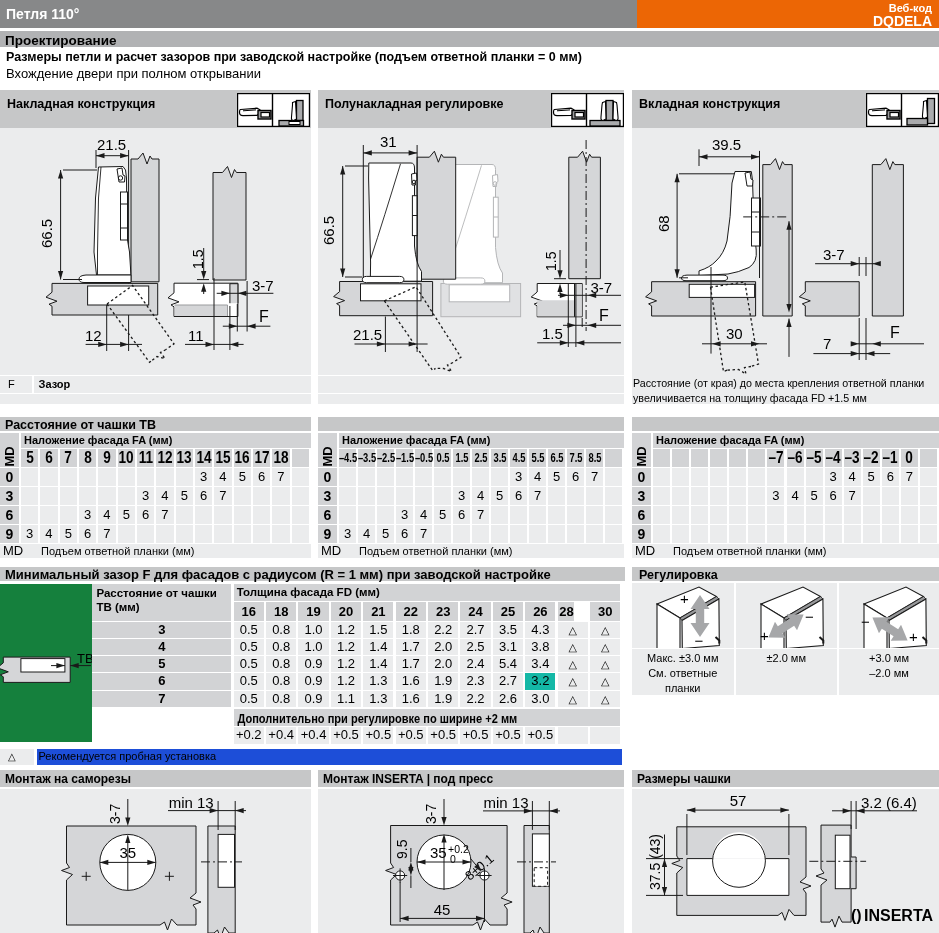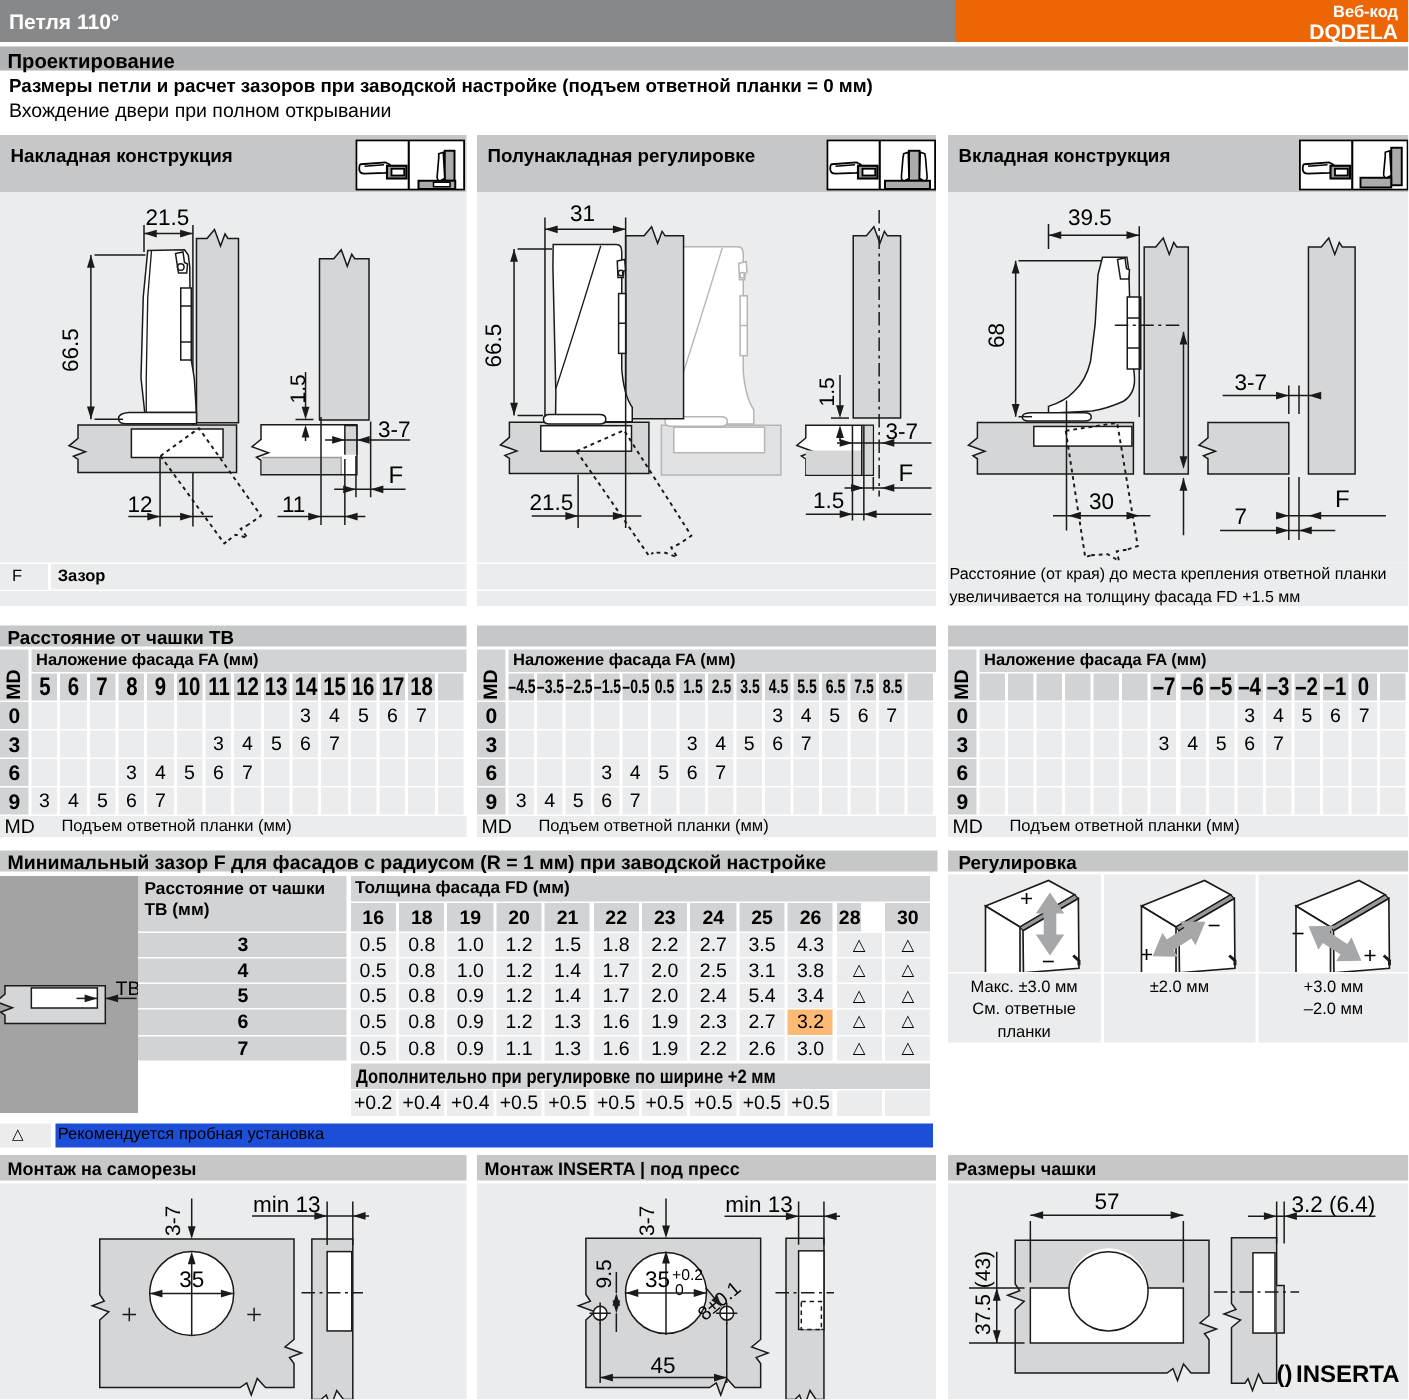--- a/index.html
+++ b/index.html
@@ -695,21 +695,21 @@
 <div style="position:absolute;left:0;top:89.9px;width:139.1px;height:16.3px;background:#d2d3d5;font-weight:bold;font-size:13px;line-height:16.3px;text-align:center;">6</div>
 <div style="position:absolute;left:141.3px;top:89.9px;width:30.2px;height:16.3px;background:#ebeced;font-size:13px;line-height:16.3px;text-align:center;">0.5</div>
 <div style="position:absolute;left:173.7px;top:89.9px;width:30.2px;height:16.3px;background:#ebeced;font-size:13px;line-height:16.3px;text-align:center;">0.8</div>
 <div style="position:absolute;left:206.1px;top:89.9px;width:30.2px;height:16.3px;background:#ebeced;font-size:13px;line-height:16.3px;text-align:center;">0.9</div>
 <div style="position:absolute;left:238.5px;top:89.9px;width:30.2px;height:16.3px;background:#ebeced;font-size:13px;line-height:16.3px;text-align:center;">1.2</div>
 <div style="position:absolute;left:270.9px;top:89.9px;width:30.2px;height:16.3px;background:#ebeced;font-size:13px;line-height:16.3px;text-align:center;">1.3</div>
 <div style="position:absolute;left:303.3px;top:89.9px;width:30.2px;height:16.3px;background:#ebeced;font-size:13px;line-height:16.3px;text-align:center;">1.6</div>
 <div style="position:absolute;left:335.7px;top:89.9px;width:30.2px;height:16.3px;background:#ebeced;font-size:13px;line-height:16.3px;text-align:center;">1.9</div>
 <div style="position:absolute;left:368.1px;top:89.9px;width:30.2px;height:16.3px;background:#ebeced;font-size:13px;line-height:16.3px;text-align:center;">2.3</div>
 <div style="position:absolute;left:400.5px;top:89.9px;width:30.2px;height:16.3px;background:#ebeced;font-size:13px;line-height:16.3px;text-align:center;">2.7</div>
-<div style="position:absolute;left:432.9px;top:89.9px;width:30.2px;height:16.3px;background:#fdba74;font-size:13px;line-height:16.3px;text-align:center;">3.2</div>
+<div style="position:absolute;left:432.9px;top:89.9px;width:30.2px;height:16.3px;background:#14b8a6;font-size:13px;line-height:16.3px;text-align:center;">3.2</div>
 <div style="position:absolute;left:465.3px;top:89.9px;width:30.2px;height:16.3px;background:#ebeced;font-size:11px;line-height:16.3px;text-align:center;">△</div>
 <div style="position:absolute;left:497.7px;top:89.9px;width:30.2px;height:16.3px;background:#ebeced;font-size:11px;line-height:16.3px;text-align:center;">△</div>
 <div style="position:absolute;left:0;top:107.2px;width:139.1px;height:16.3px;background:#d2d3d5;font-weight:bold;font-size:13px;line-height:16.3px;text-align:center;">7</div>
 <div style="position:absolute;left:141.3px;top:107.2px;width:30.2px;height:16.3px;background:#ebeced;font-size:13px;line-height:16.3px;text-align:center;">0.5</div>
 <div style="position:absolute;left:173.7px;top:107.2px;width:30.2px;height:16.3px;background:#ebeced;font-size:13px;line-height:16.3px;text-align:center;">0.8</div>
 <div style="position:absolute;left:206.1px;top:107.2px;width:30.2px;height:16.3px;background:#ebeced;font-size:13px;line-height:16.3px;text-align:center;">0.9</div>
 <div style="position:absolute;left:238.5px;top:107.2px;width:30.2px;height:16.3px;background:#ebeced;font-size:13px;line-height:16.3px;text-align:center;">1.1</div>
 <div style="position:absolute;left:270.9px;top:107.2px;width:30.2px;height:16.3px;background:#ebeced;font-size:13px;line-height:16.3px;text-align:center;">1.3</div>
 <div style="position:absolute;left:303.3px;top:107.2px;width:30.2px;height:16.3px;background:#ebeced;font-size:13px;line-height:16.3px;text-align:center;">1.6</div>
 <div style="position:absolute;left:335.7px;top:107.2px;width:30.2px;height:16.3px;background:#ebeced;font-size:13px;line-height:16.3px;text-align:center;">1.9</div>
@@ -726,21 +726,21 @@
 <div style="position:absolute;left:270.9px;top:143.5px;width:30.2px;height:16.5px;background:#ebeced;font-size:13px;line-height:16.5px;text-align:center;">+0.5</div>
 <div style="position:absolute;left:303.3px;top:143.5px;width:30.2px;height:16.5px;background:#ebeced;font-size:13px;line-height:16.5px;text-align:center;">+0.5</div>
 <div style="position:absolute;left:335.7px;top:143.5px;width:30.2px;height:16.5px;background:#ebeced;font-size:13px;line-height:16.5px;text-align:center;">+0.5</div>
 <div style="position:absolute;left:368.1px;top:143.5px;width:30.2px;height:16.5px;background:#ebeced;font-size:13px;line-height:16.5px;text-align:center;">+0.5</div>
 <div style="position:absolute;left:400.5px;top:143.5px;width:30.2px;height:16.5px;background:#ebeced;font-size:13px;line-height:16.5px;text-align:center;">+0.5</div>
 <div style="position:absolute;left:432.9px;top:143.5px;width:30.2px;height:16.5px;background:#ebeced;font-size:13px;line-height:16.5px;text-align:center;">+0.5</div>
 <div style="position:absolute;left:465.3px;top:143.5px;width:30.2px;height:16.5px;background:#ebeced;font-size:13px;line-height:16.5px;text-align:center;"></div>
 <div style="position:absolute;left:497.7px;top:143.5px;width:30.2px;height:16.5px;background:#ebeced;font-size:13px;line-height:16.5px;text-align:center;"></div>
 </div>
     </div>
-  <div id="tbdiag" class="abs" style="left:0;top:584px;width:92px;height:158px;background:#a3a3a3;">
+  <div id="tbdiag" class="abs" style="left:0;top:584px;width:92px;height:158px;background:#15803d;">
       <svg width="92" height="164" viewBox="0 0 92 164">
 <path d="M70.2,73.1 L3.3,73.1 L3.3,78.8 L-2.7,83.8 L8.3,87.8 L0.2999999999999998,90.8 L3.3,92.8 L3.3,98.4 L70.2,98.4 Z" fill="#d5d6d8" stroke="#1a1a1a" stroke-width="1"></path>
 <rect x="20.9" y="74.6" width="44" height="13.4" fill="#fff" stroke="#1a1a1a" stroke-width="1"></rect>
 <text x="77" y="79" font-size="13" fill="#000" font-family="Liberation Sans, sans-serif" text-anchor="start">TB</text>
 <line x1="51" y1="81.6" x2="64.9" y2="81.6" stroke="#1a1a1a" stroke-width="1"></line>
 <polygon points="64.9,81.6 56.400000000000006,79.0 56.400000000000006,84.19999999999999" fill="#1a1a1a"></polygon>
 <line x1="70.2" y1="81.6" x2="91" y2="81.6" stroke="#1a1a1a" stroke-width="1"></line>
 <polygon points="70.2,81.6 78.7,79.0 78.7,84.19999999999999" fill="#1a1a1a"></polygon>
 </svg>
     </div>

